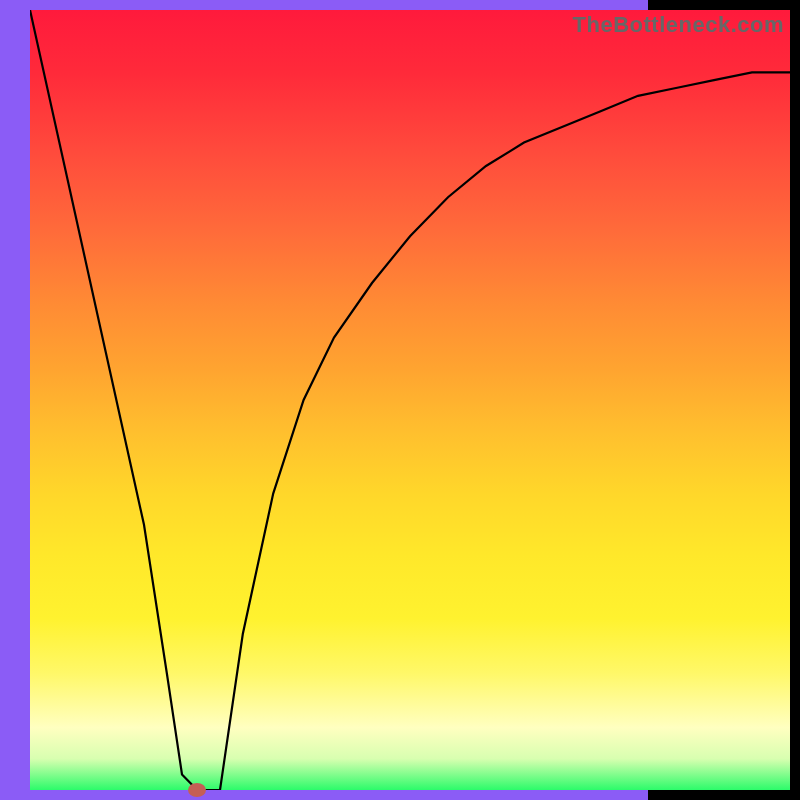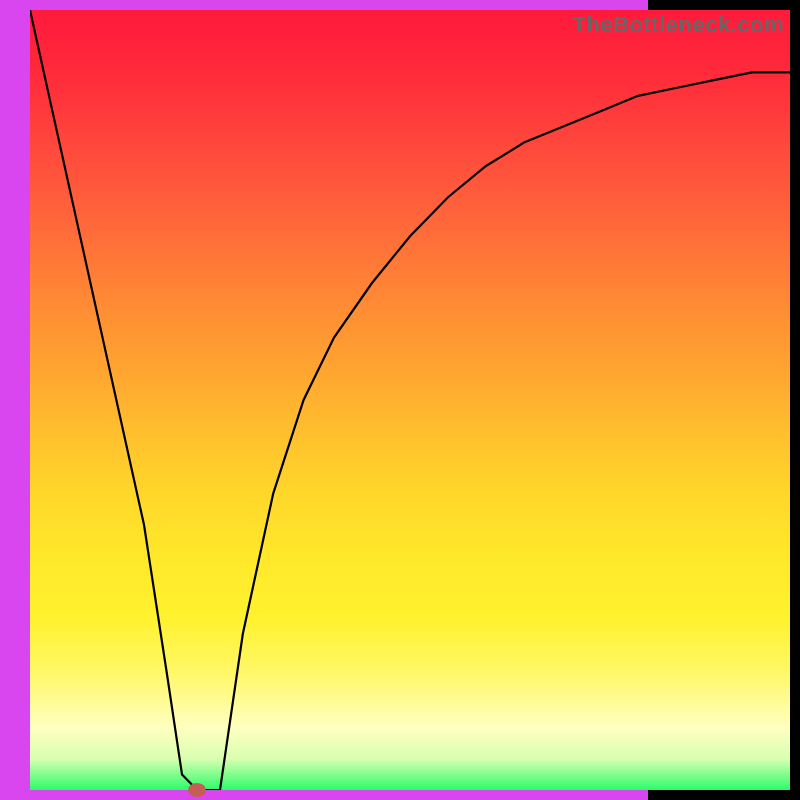--- a/index.html
+++ b/index.html
@@ -7,21 +7,21 @@
     padding: 0;
     width: 800px;
     height: 800px;
     overflow: hidden;
     font-family: Arial, Helvetica, sans-serif;
     background: #000;
   }
   .frame {
     width: 648px;
     height: 800px;
-    background: #d946ef;
+    background: #8b5cf6;
     position: relative;
   }
   .plot-area {
     position: absolute;
     left: 30px;
     top: 10px;
     width: 760px;
     height: 780px;
     background: linear-gradient(to bottom,
       #ff1a3c 0%,

